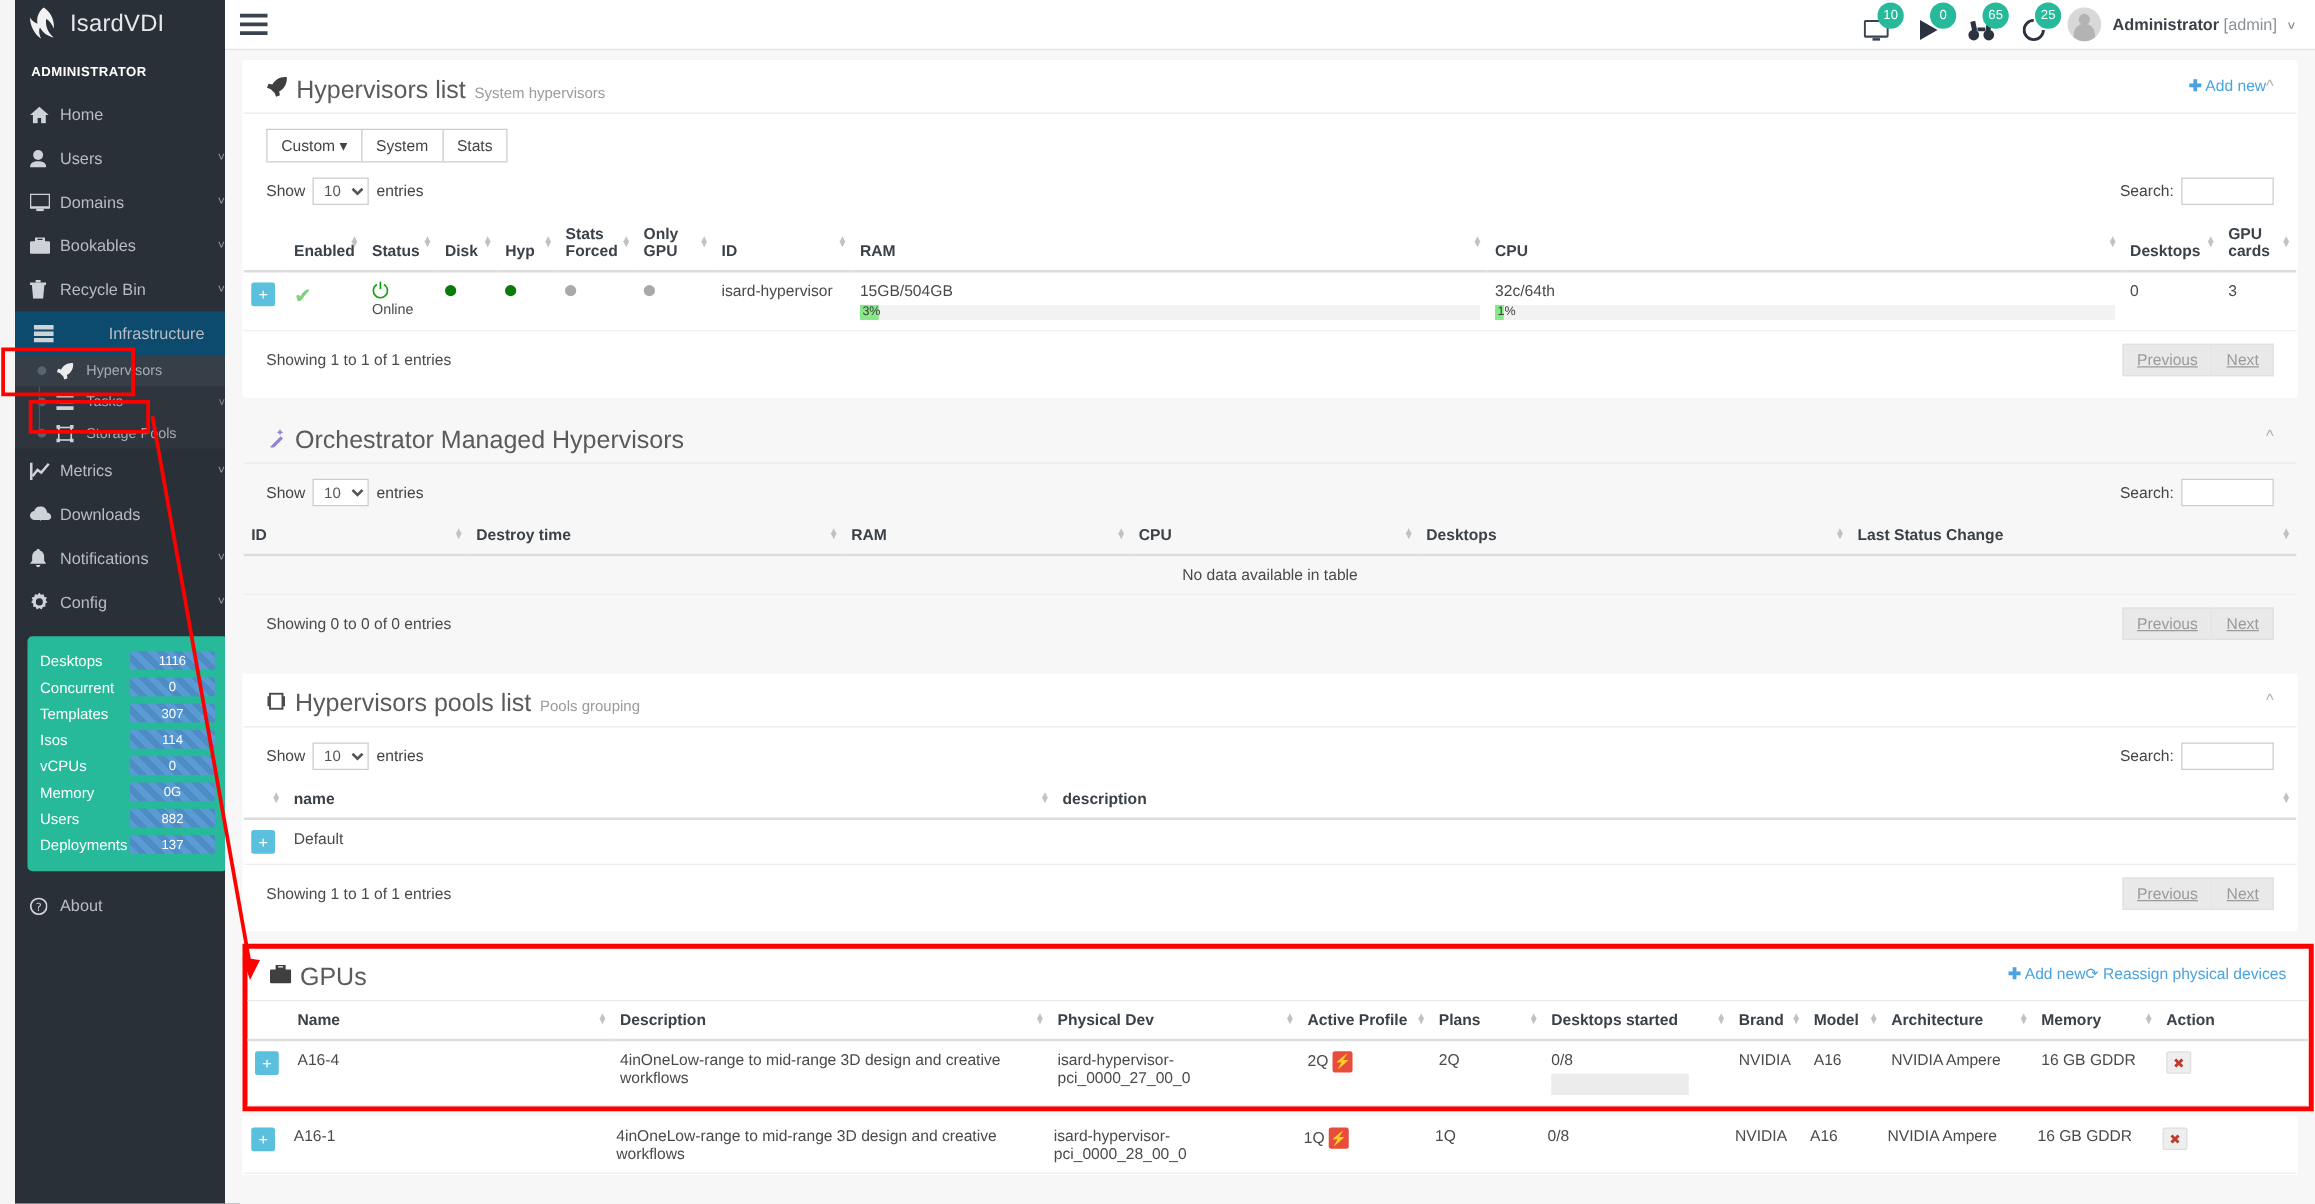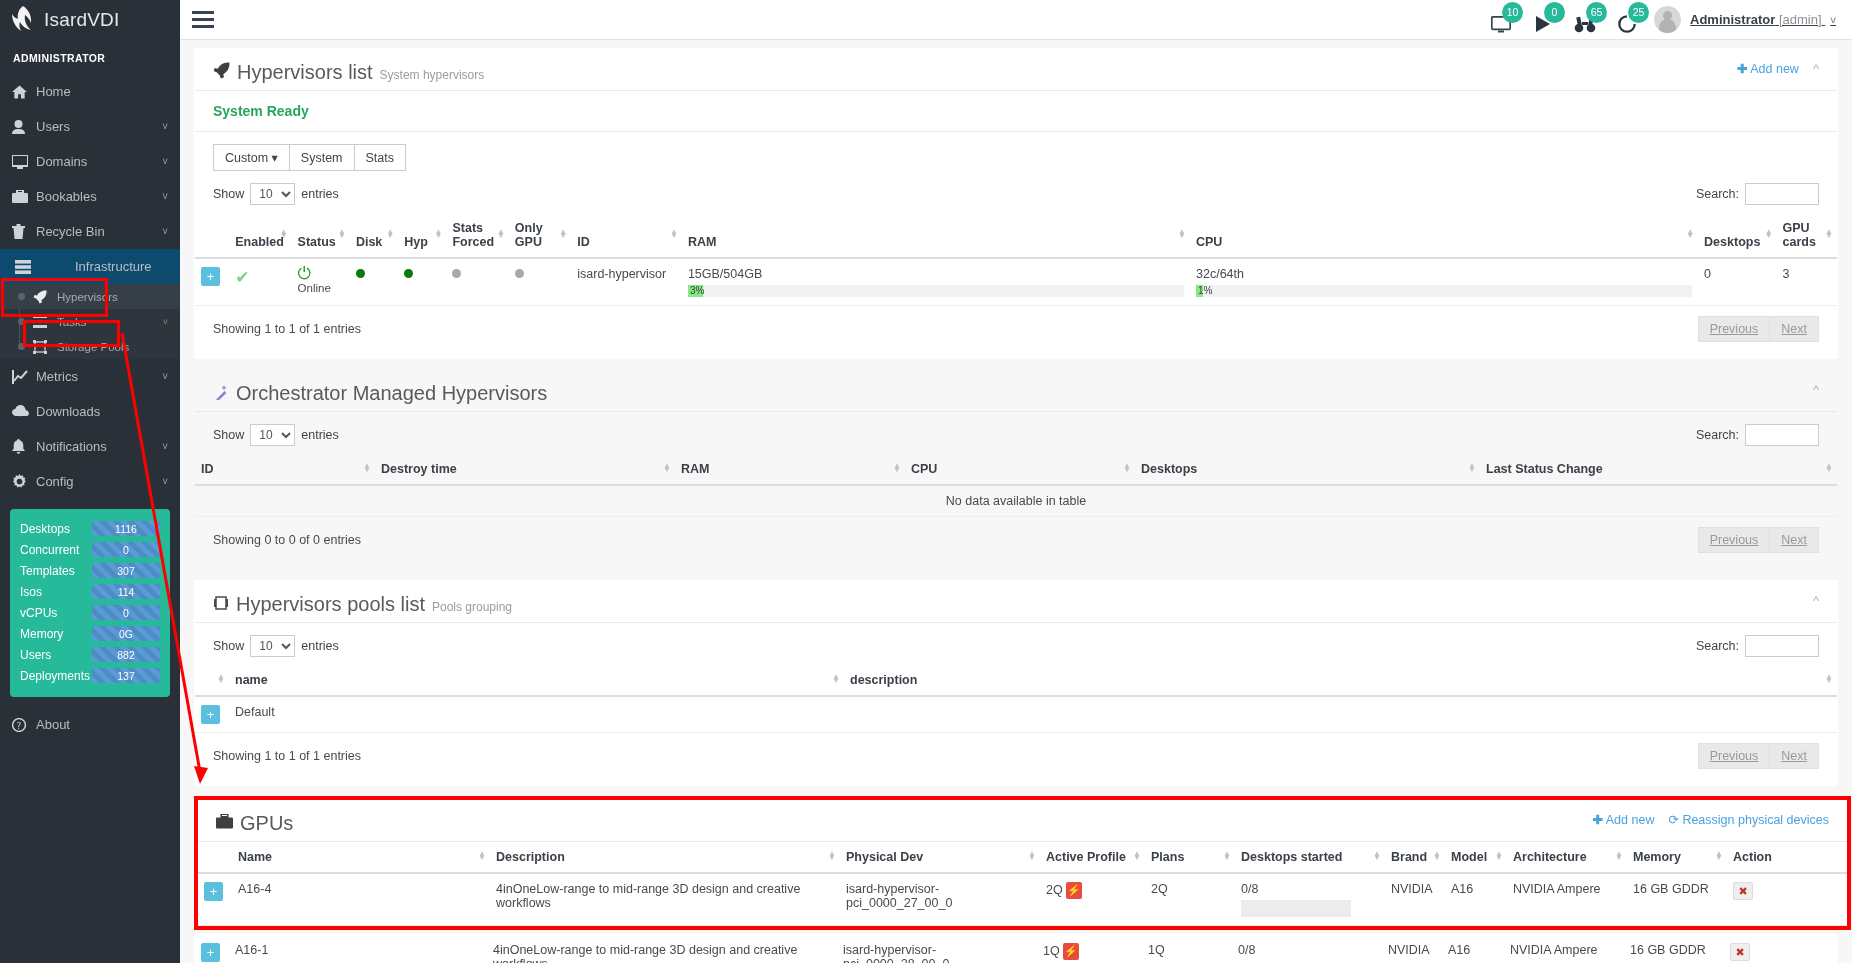--- a/index.html
+++ b/index.html
@@ -9,21 +9,21 @@
     font-family:"Liberation Sans", sans-serif;
     font-size:13px;
     color:#333;
     background:#f5f5f5;
     overflow:hidden;
     position:relative;
   }
 
   
   #sidebar {
-    position:absolute; left:0; top:0; width:180px; height:963px;
+    position:absolute; left:12px; top:0; width:180px; height:963px;
     background:#2a3038; color:#b8bcc2; overflow:hidden;
   }
   .brand {
     height:40px; display:flex; align-items:center; padding:0 10px; gap:8px;
     background:#2a3038;
   }
   .brand-logo { width:26px; height:30px; position:relative; flex:none; }
   .brand-title { color:#e6e8ea; font-size:19px; letter-spacing:.2px; }
   .adm-label {
     color:#fff; font-size:10.5px; font-weight:bold; letter-spacing:.4px;
@@ -90,38 +90,38 @@
     position:absolute; top:-5px; right:-9px; min-width:21px; height:21px;
     border-radius:11px; background:#26b99a; color:#fff; font-size:10.5px;
     display:flex; align-items:center; justify-content:center; padding:0 4px;
   }
   .avatar {
     width:27px; height:27px; border-radius:50%; background:#d8d8d8;
     display:flex; align-items:flex-end; justify-content:center; overflow:hidden; margin-right:9px;
   }
   .avatar i { width:17px; height:17px; background:#b3b3b3; border-radius:9px 9px 4px 4px; display:block; position:relative; top:3px;}
   .avatar i:before{content:"";position:absolute;left:4px;top:-8px;width:9px;height:9px;border-radius:50%;background:#b3b3b3;}
-  .user-name { font-size:13px; color:#3b4148; font-weight:bold;text-decoration:underline; }
+  .user-name { font-size:13px; color:#3b4148; font-weight:bold; }
   .user-name em { font-style:normal; font-weight:normal; color:#8a9097; }
   .caret-dn { margin-left:5px; color:#8a9097; font-size:10px; }
 
   
   #main { position:absolute; left:180px; top:40px; right:0; bottom:0; overflow:hidden; background:#f7f7f7; }
   .panel { background:#fff; margin:10px 14px 0 14px; padding:0 0 4px 0; border:1px solid #e6e9ed00; }
   .panel.first { margin-top:8px; }
   .panel-head {
     display:flex; align-items:flex-start; padding:12px 18px 6px 18px;
     border-bottom:1px solid #e6e9ed;
   }
   .panel-title {
     font-size:20px; color:#5a5a5a; font-weight:normal; display:flex; align-items:baseline; gap:7px;
   }
   .panel-title .tico { color:#4a4a4a; font-size:17px; }
   .panel-title small { font-size:12px; color:#9b9b9b; }
-  .panel-actions { margin-left:auto; display:flex; align-items:center; gap:14px; font-size:12.5px; }
+  .panel-actions { margin-left:auto; display:flex; align-items:center; font-size:12.5px; }
   .link-blue { color:#4aa3df; cursor:pointer; white-space:nowrap; }
   .collapse-ico { color:#b0b0b0; font-size:13px; cursor:pointer; }
 
   .sysready { color:#26a65b; font-size:14px; font-weight:bold; padding:12px 18px; border-bottom:1px solid #e6e9ed; }
 
   .btngroup { display:flex; padding:12px 18px 0 18px; }
   .btn-t {
     border:1px solid #ccc; background:#fff; color:#444; font-size:12.5px;
     padding:5px 11px; cursor:pointer; margin-left:-1px;
   }
@@ -455,21 +455,20 @@
       </div>
       <div class="panel-actions">
         <span class="link-blue">
           <b>✚</b>
           <span>Add new</span>
         </span>
         <span class="collapse-ico">^</span>
       </div>
     </div>
 
-    <div class="sysready">System Ready</div>
 
     <div class="btngroup">
       <button class="btn-t">
         <span>Custom</span>
         <span>▾</span>
       </button>
       <button class="btn-t">System</button>
       <button class="btn-t">Stats</button>
     </div>
 

